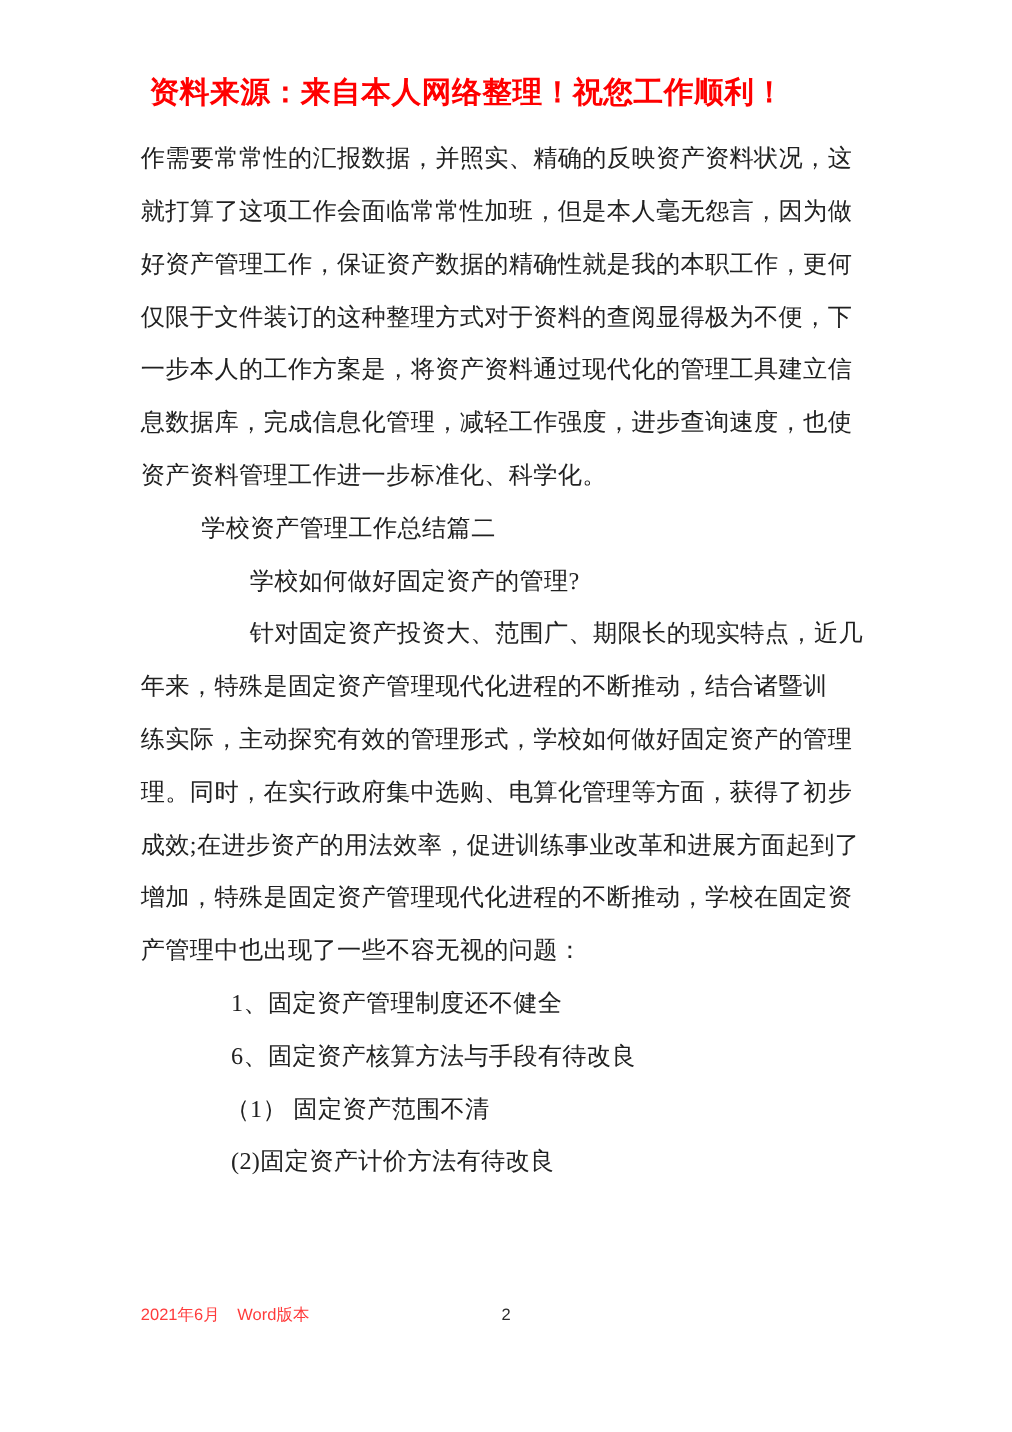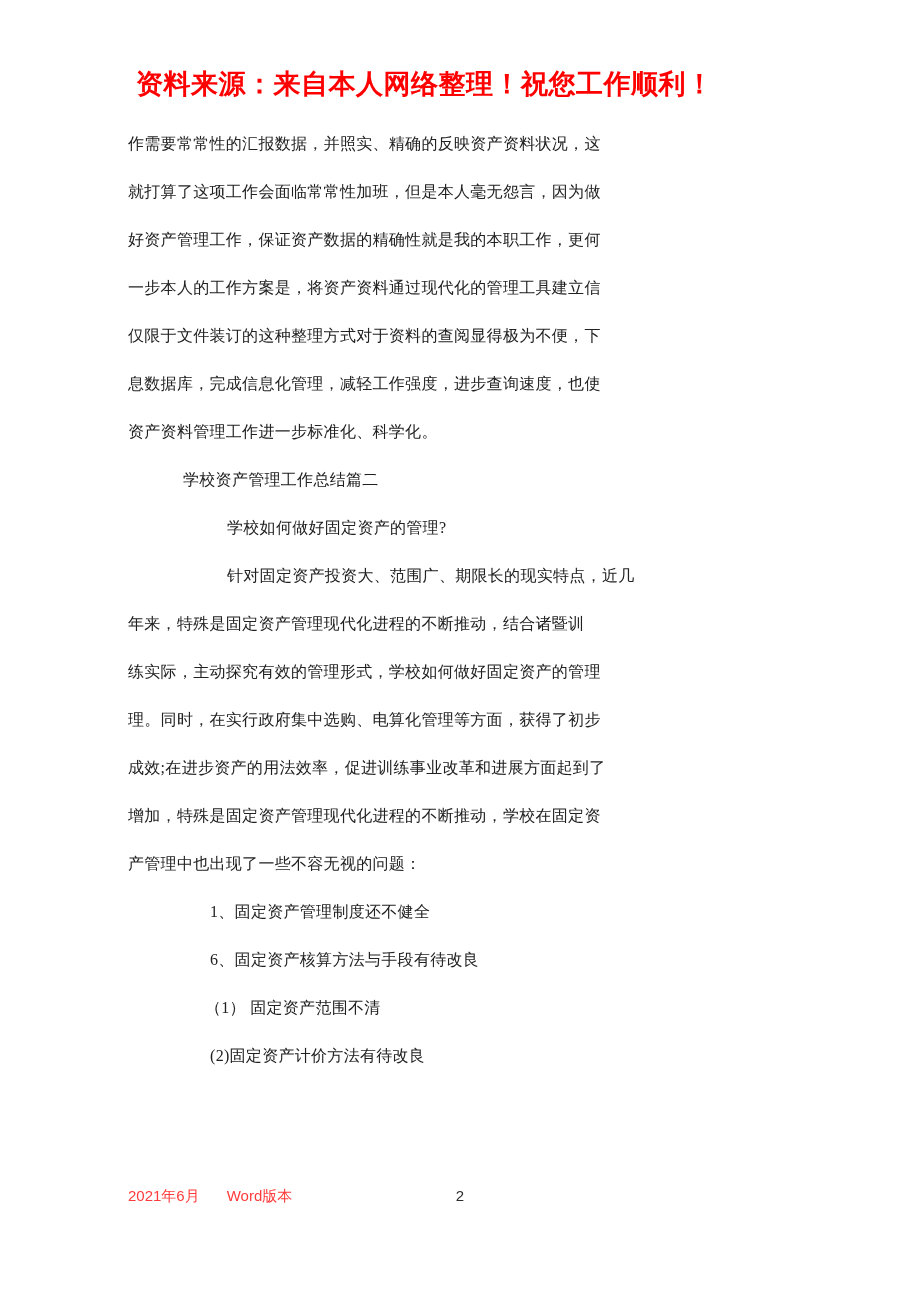--- a/index.html
+++ b/index.html
@@ -28,40 +28,40 @@
   }
   .doc-body {
     position: absolute;
     left: 128px;
     top: 120px;
     width: 680px;
   }
   .line {
     height: 48px;
     line-height: 48px;
-    font-size: 16px;
+    font-size: 22px;
     color: #212121;
     letter-spacing: 0.3px;
     white-space: nowrap;
   }
   .ind-a { padding-left: 55px; }  
   .ind-b { padding-left: 99px; }  
   .ind-c { padding-left: 82px; }  
   .ind-d { padding-left: 77px; }  
   .page-footer {
     position: absolute;
     left: 128px;
     top: 1186px;
     font-family: "Liberation Sans", "DejaVu Sans", sans-serif;
     font-size: 15px;
     line-height: 20px;
     color: #ff3b3b;
     white-space: nowrap;
   }
-  .footer-version { margin-left: 27px; }
+  .footer-version { margin-left: 16px; }
   .page-number {
     position: absolute;
     left: 0;
     top: 1186px;
     width: 920px;
     text-align: center;
     font-family: "Liberation Sans", "DejaVu Sans", sans-serif;
     font-size: 15px;
     line-height: 20px;
     color: #2b2b2b;
@@ -71,22 +71,22 @@
 <body>
 
 <div class="page">
 
   <div class="header-notice">资料来源：来自本人网络整理！祝您工作顺利！</div>
 
   <div class="doc-body">
     <div class="line">作需要常常性的汇报数据，并照实、精确的反映资产资料状况，这</div>
     <div class="line">就打算了这项工作会面临常常性加班，但是本人毫无怨言，因为做</div>
     <div class="line">好资产管理工作，保证资产数据的精确性就是我的本职工作，更何</div>
+    <div class="line">仅限于文件装订的这种整理方式对于资料的查阅显得极为不便，下</div>
     <div class="line">一步本人的工作方案是，将资产资料通过现代化的管理工具建立信</div>
-    <div class="line">仅限于文件装订的这种整理方式对于资料的查阅显得极为不便，下</div>
     <div class="line">息数据库，完成信息化管理，减轻工作强度，进步查询速度，也使</div>
     <div class="line">资产资料管理工作进一步标准化、科学化。</div>
     <div class="line ind-a">学校资产管理工作总结篇二</div>
     <div class="line ind-b">学校如何做好固定资产的管理?</div>
     <div class="line ind-b">针对固定资产投资大、范围广、期限长的现实特点，近几</div>
     <div class="line">年来，特殊是固定资产管理现代化进程的不断推动，结合诸暨训</div>
     <div class="line">练实际，主动探究有效的管理形式，学校如何做好固定资产的管理</div>
     <div class="line">理。同时，在实行政府集中选购、电算化管理等方面，获得了初步</div>
     <div class="line">成效;在进步资产的用法效率，促进训练事业改革和进展方面起到了</div>
     <div class="line">增加，特殊是固定资产管理现代化进程的不断推动，学校在固定资</div>

